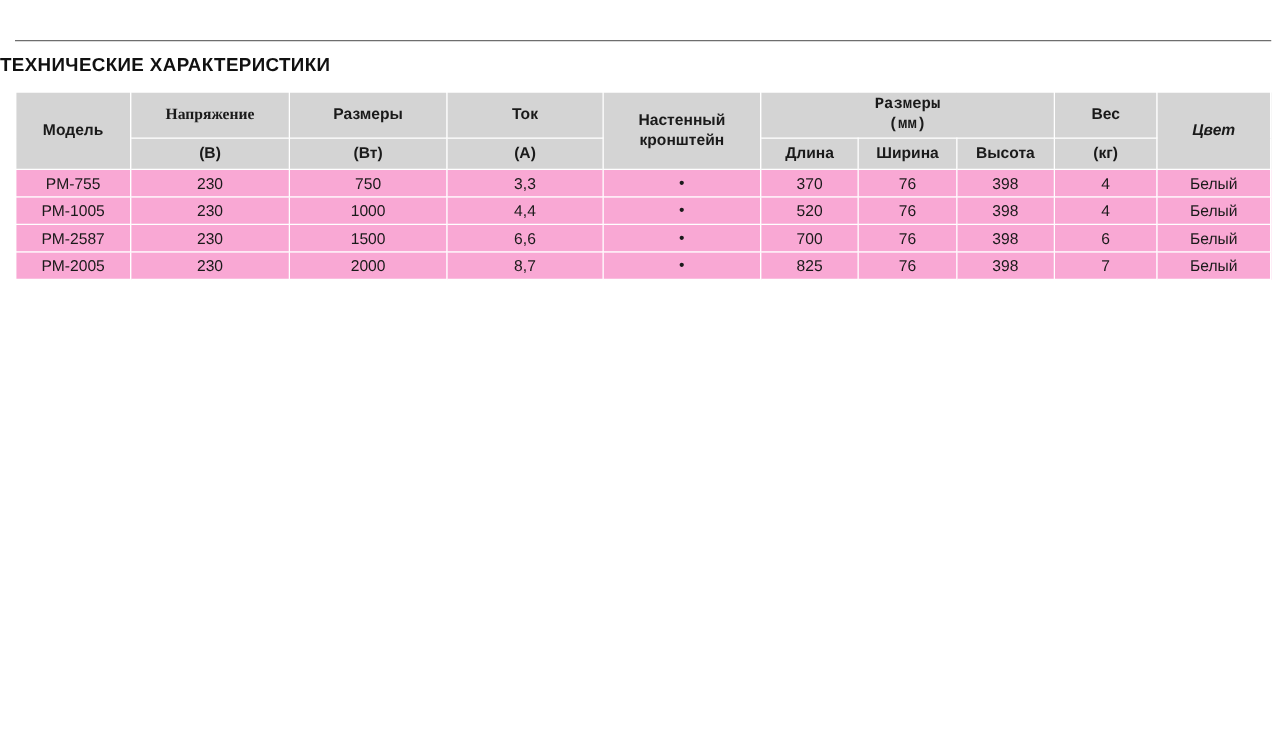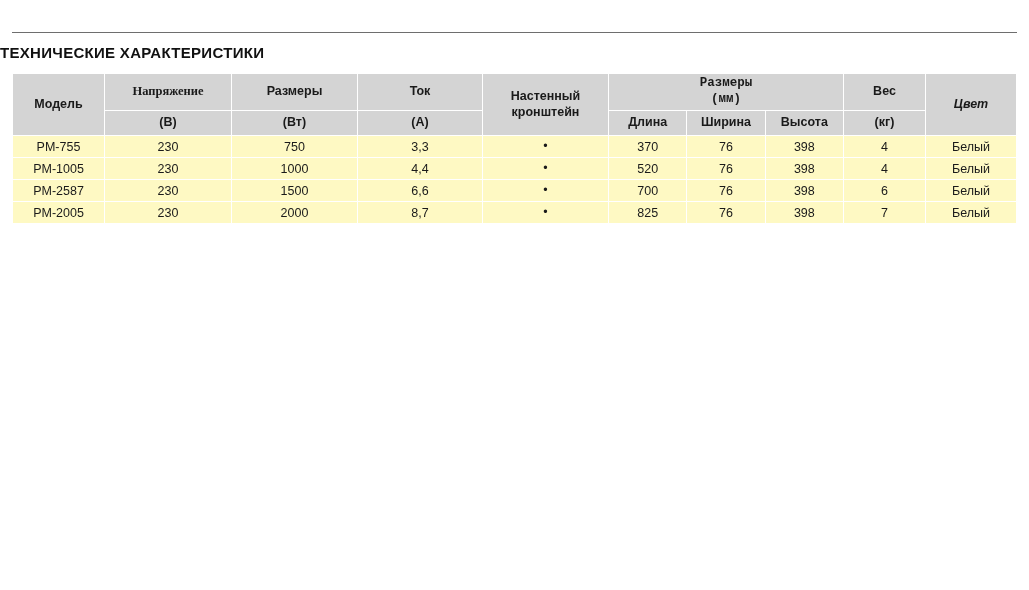--- a/index.html
+++ b/index.html
@@ -44,21 +44,21 @@
     position: absolute;
     left: 12px;
     top: 73px;
     width: 1005px;
     border-collapse: collapse;
     table-layout: fixed;
   }
   table.spec th,
   table.spec td {
     border: 1px solid #ffffff;
-    background: #fef9c3;
+    background: #f9a8d4;
     font-size: 12.5px;
     color: #1a1a1a;
     text-align: center;
     vertical-align: middle;
     padding: 0;
   }
   table.spec th {
     font-weight: bold;
     background: #d4d4d4;
   }

